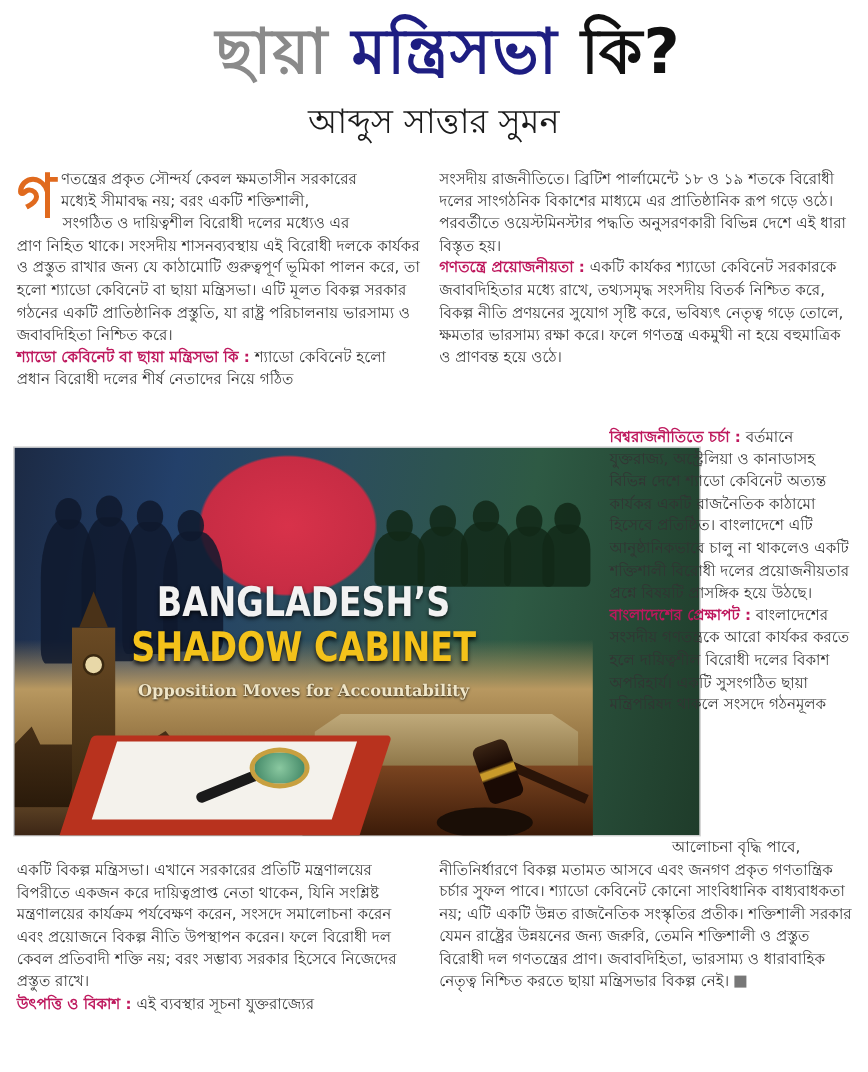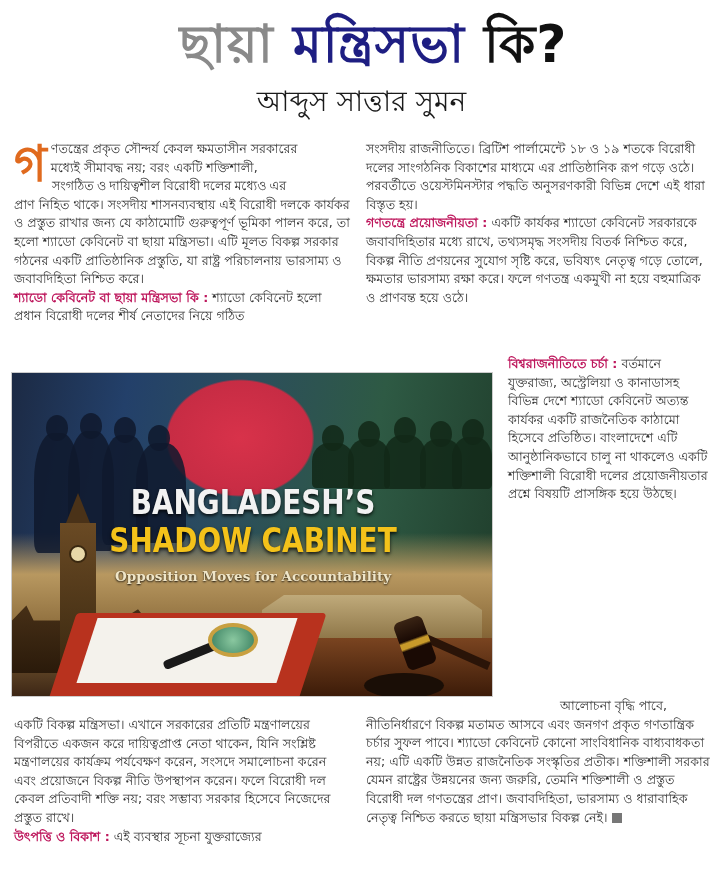--- a/index.html
+++ b/index.html
@@ -30,29 +30,29 @@
   #col-left-top { left: 14px; top: 140px; width: 336px; }
   #col-right-top { left: 366px; top: 140px; width: 345px; }
   #col-side { left: 508px; top: 355px; width: 205px; }
   #col-left-bottom { left: 14px; top: 716px; width: 336px; }
   #col-right-bottom { left: 366px; top: 716px; width: 345px; }
 
   .dropcap {
     float: left; font-size: 50px; line-height: 44px; color: #e06a1e;
     margin: 0 4px 0 0; padding-top: 2px; font-weight: bold;
   }
-  .indent-line { padding-left: 38px; font-family: Liberation Serif, serif; }
+  .indent-line { padding-left: 38px; }
 
   .center-line { text-align: center; padding-left: 150px; }
 
   .end-mark { display: inline-block; width: 10px; height: 10px; background: #777; vertical-align: -1px; margin-left: 4px; }
 
   
   .hero {
-    position: absolute; left: 11px; top: 372px; width: 482px; height: 325px;
+    position: absolute; left: 11px; top: 372px; width: 573px; height: 325px;
     overflow: hidden; border: 1px solid #ccc;
     background:
       radial-gradient(ellipse 120px 95px at 228px 65px, #d8324a 0%, #c72c44 60%, rgba(199,44,68,0) 62%),
       linear-gradient(100deg, #1c2a44 0%, #23406a 22%, #2c4e5c 45%, #2e5a44 70%, #1f3c2a 100%);
   }
   .hero-lower {
     position: absolute; left: 0; top: 160px; width: 482px; height: 165px;
     background: linear-gradient(180deg, rgba(200,170,100,0) 0%, #b89860 25%, #8a6a3a 60%, #3a2414 100%);
   }
   .silhouette {
@@ -219,20 +219,24 @@
     <span class="t2">SHADOW CABINET</span>
     <span class="t3">Opposition Moves for Accountability</span>
   </div>
 </div>
 
 <div class="col" id="col-side">
   <p>
     <b>বিশ্বরাজনীতিতে চর্চা :</b>
     <span>বর্তমানে যুক্তরাজ্য, অস্ট্রেলিয়া ও কানাডাসহ বিভিন্ন দেশে শ্যাডো কেবিনেট অত্যন্ত কার্যকর একটি রাজনৈতিক কাঠামো হিসেবে প্রতিষ্ঠিত। বাংলাদেশে এটি আনুষ্ঠানিকভাবে চালু না থাকলেও একটি শক্তিশালী বিরোধী দলের প্রয়োজনীয়তার প্রশ্নে বিষয়টি প্রাসঙ্গিক হয়ে উঠছে।</span>
   </p>
+  <p>
+    <b>বাংলাদেশের প্রেক্ষাপট :</b>
+    <span>বাংলাদেশের সংসদীয় গণতন্ত্রকে আরো কার্যকর করতে হলে দায়িত্বশীল বিরোধী দলের বিকাশ অপরিহার্য। একটি সুসংগঠিত ছায়া মন্ত্রিপরিষদ থাকলে সংসদে গঠনমূলক</span>
+  </p>
 </div>
 
 <div class="col" id="col-left-bottom">
   <p>একটি বিকল্প মন্ত্রিসভা। এখানে সরকারের প্রতিটি মন্ত্রণালয়ের বিপরীতে একজন করে দায়িত্বপ্রাপ্ত নেতা থাকেন, যিনি সংশ্লিষ্ট মন্ত্রণালয়ের কার্যক্রম পর্যবেক্ষণ করেন, সংসদে সমালোচনা করেন এবং প্রয়োজনে বিকল্প নীতি উপস্থাপন করেন। ফলে বিরোধী দল কেবল প্রতিবাদী শক্তি নয়; বরং সম্ভাব্য সরকার হিসেবে নিজেদের প্রস্তুত রাখে।</p>
   <p>
     <b>উৎপত্তি ও বিকাশ :</b>
     <span>এই ব্যবস্থার সূচনা যুক্তরাজ্যের</span>
   </p>
 </div>
 

